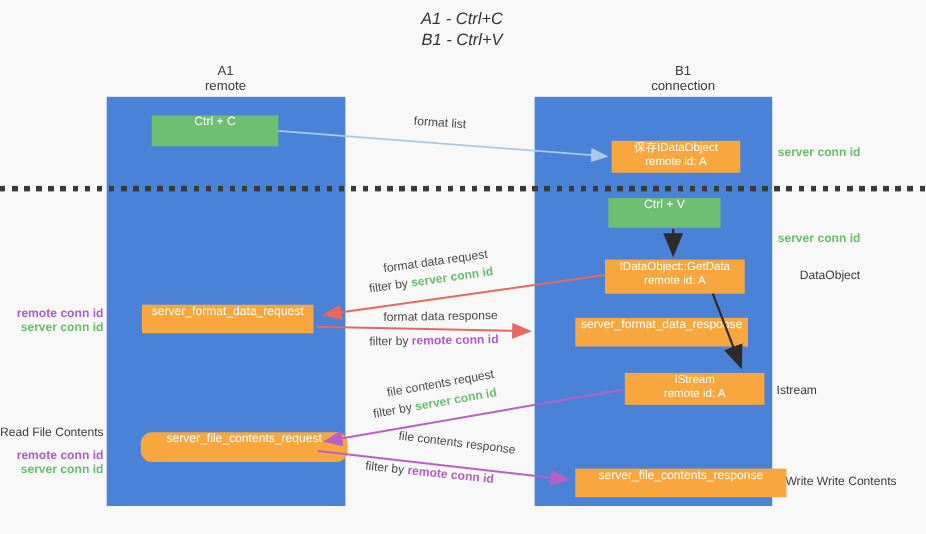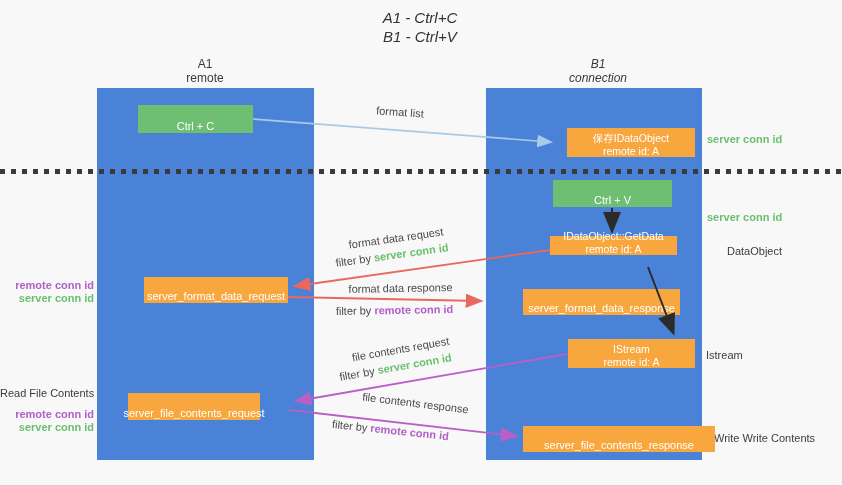--- a/index.html
+++ b/index.html
@@ -9,21 +9,21 @@
     --black-arrow:#2b2b2b; --dot:#3a3a3a;
   }
   *{margin:0;padding:0;box-sizing:border-box;}
   html,body{width:842px;height:485px;}
   body{font-family:"Liberation Sans",sans-serif;background:var(--bg);color:var(--ink);overflow:hidden;}
   .stage{position:relative;width:842px;height:485px;}
   .abs{position:absolute;}
   .title{left:330px;top:8px;width:180px;text-align:center;font-size:15px;line-height:19px;color:#333;font-style:italic;}
   .col-header{top:57px;width:100px;text-align:center;font-size:12px;line-height:14px;color:#3a3a3a;}
   .lifeline{background:var(--blue);top:88px;height:372px;}
-  .node{display:flex;flex-direction:column;align-items:center;justify-content:flex-end;
+  .node{display:flex;flex-direction:column;align-items:center;justify-content:flex-start;
         color:#fff;font-size:11px;line-height:13px;text-align:center;}
   .node.green{background:var(--green);}
   .node.orange{background:var(--orange);}
   .dotted{left:0;top:169px;width:842px;height:5px;z-index:5;
           background:repeating-linear-gradient(90deg,var(--dot) 0 5px,transparent 5px 11px);}
   .arrow-label{font-size:11px;color:#4a4a4a;text-align:center;white-space:nowrap;z-index:6;}
   .ann{font-size:11px;white-space:nowrap;}
   .green-t{color:var(--green-text);font-weight:bold;}
   .purple-t{color:var(--purple-text);font-weight:bold;}
   .stack{line-height:13px;}
@@ -45,62 +45,62 @@
 
   <div class="abs title">
     <div>A1 - Ctrl+C</div>
     <div>B1 - Ctrl+V</div>
   </div>
 
   <div class="abs col-header" style="left:155px;">
     <div>A1</div>
     <div>remote</div>
   </div>
-  <div class="abs col-header" style="left:548px;font-style:italic;">
+  <div class="abs col-header" style="left:571px;">
     <div>B1</div>
     <div>connection</div>
   </div>
 
   <div class="abs lifeline" style="left:97px;width:217px;"></div>
   <div class="abs lifeline" style="left:486px;width:216px;"></div>
 
   <div class="abs dotted"></div>
 
   <div class="abs node green" style="left:138px;top:105px;width:115px;height:28px;z-index:6;">
     <div>Ctrl + C</div>
   </div>
 
-  <div class="abs node orange" style="left:556px;top:128px;width:128px;height:29px;z-index:6;font-size:10.5px;line-height:12.5px;margin-left:11px;">
+  <div class="abs node orange" style="left:556px;top:128px;width:117px;height:29px;z-index:6;font-size:10.5px;line-height:12.5px;">
     <div>保存IDataObject</div>
     <div>remote id: A</div>
   </div>
 
-  <div class="abs node green" style="left:553px;top:180px;width:119px;height:27px;z-index:6;">
+  <div class="abs node green" style="left:553px;top:180px;width:102px;height:27px;z-index:6;">
     <div>Ctrl + V</div>
   </div>
 
-  <div class="abs node orange" style="left:550px;top:236px;width:127px;height:19px;z-index:6;font-size:10.5px;line-height:12.5px;">
+  <div class="abs node orange" style="left:550px;top:236px;width:127px;height:31px;z-index:6;font-size:10.5px;line-height:12.5px;">
     <div>IDataObject::GetData</div>
     <div>remote id: A</div>
   </div>
 
-  <div class="abs node orange" style="left:144px;top:277px;width:144px;height:26px;z-index:6;">
+  <div class="abs node orange" style="left:129px;top:277px;width:156px;height:26px;z-index:6;">
     <div>server_format_data_request</div>
   </div>
 
   <div class="abs node orange" style="left:487px;top:289px;width:157px;height:26px;z-index:6;margin-left:36px;">
     <div>server_format_data_response</div>
   </div>
 
   <div class="abs node orange" style="left:568px;top:339px;width:127px;height:29px;z-index:6;font-size:10.5px;line-height:12.5px;">
     <div>IStream</div>
     <div>remote id: A</div>
   </div>
 
-  <div class="abs node orange" style="left:128px;top:393px;width:132px;height:27px;z-index:6;">
+  <div class="abs node orange" style="left:128px;top:393px;width:188px;height:27px;z-index:6;border-radius:10px;">
     <div>server_file_contents_request</div>
   </div>
 
   <div class="abs node orange" style="left:523px;top:426px;width:192px;height:26px;z-index:6;">
     <div>server_file_contents_response</div>
   </div>
 
   <div class="abs ann green-t" style="left:707px;top:133px;">server conn id</div>
   <div class="abs ann green-t" style="left:707px;top:211px;">server conn id</div>
   <div class="abs ann" style="left:711px;top:245px;padding-left:16px;">DataObject</div>

